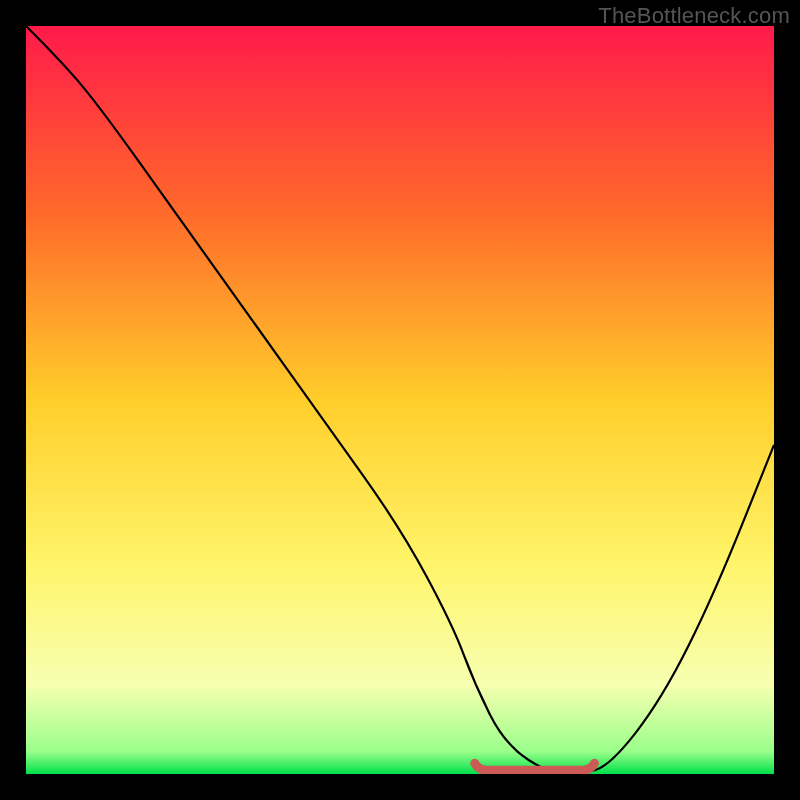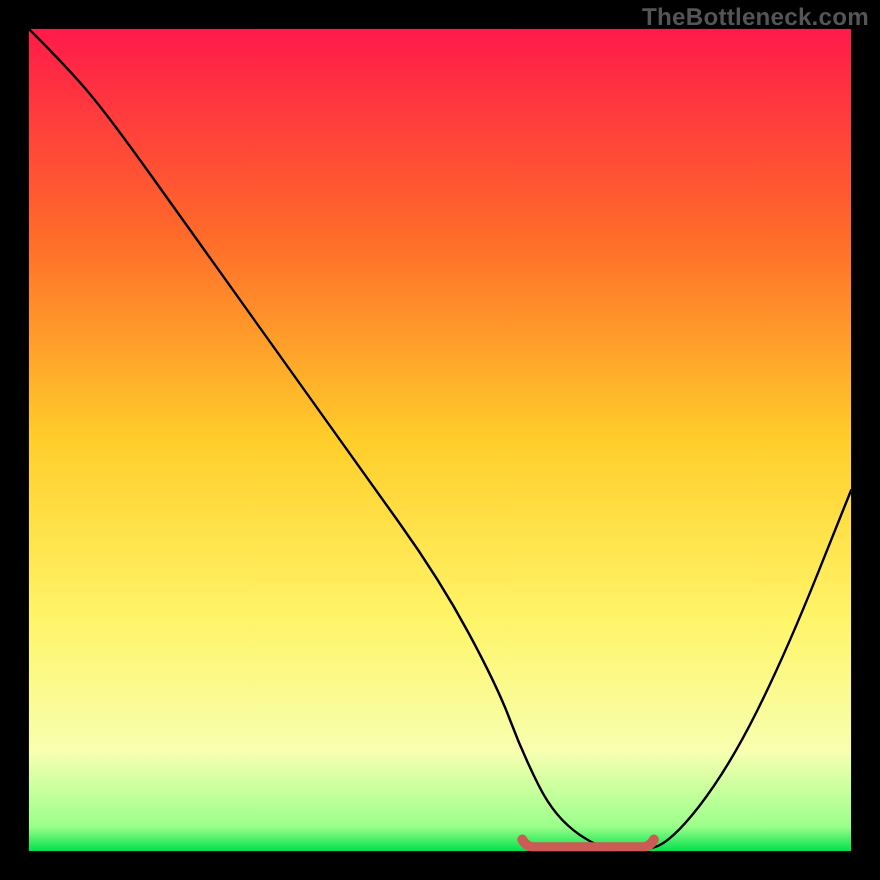--- a/index.html
+++ b/index.html
@@ -25,21 +25,21 @@
     left: 26px;
     width: 748px;
     height: 748px;
     overflow: hidden;
   }
   .watermark {
     position: absolute;
     top: 3px;
     right: 10px;
     font-size: 22px;
-    font-weight: bold;
+    font-weight: normal;
     color: #555;
     z-index: 10;
     letter-spacing: 0.2px;
   }
   svg {
     display: block;
   }
 </style>
 </head>
 <body>

